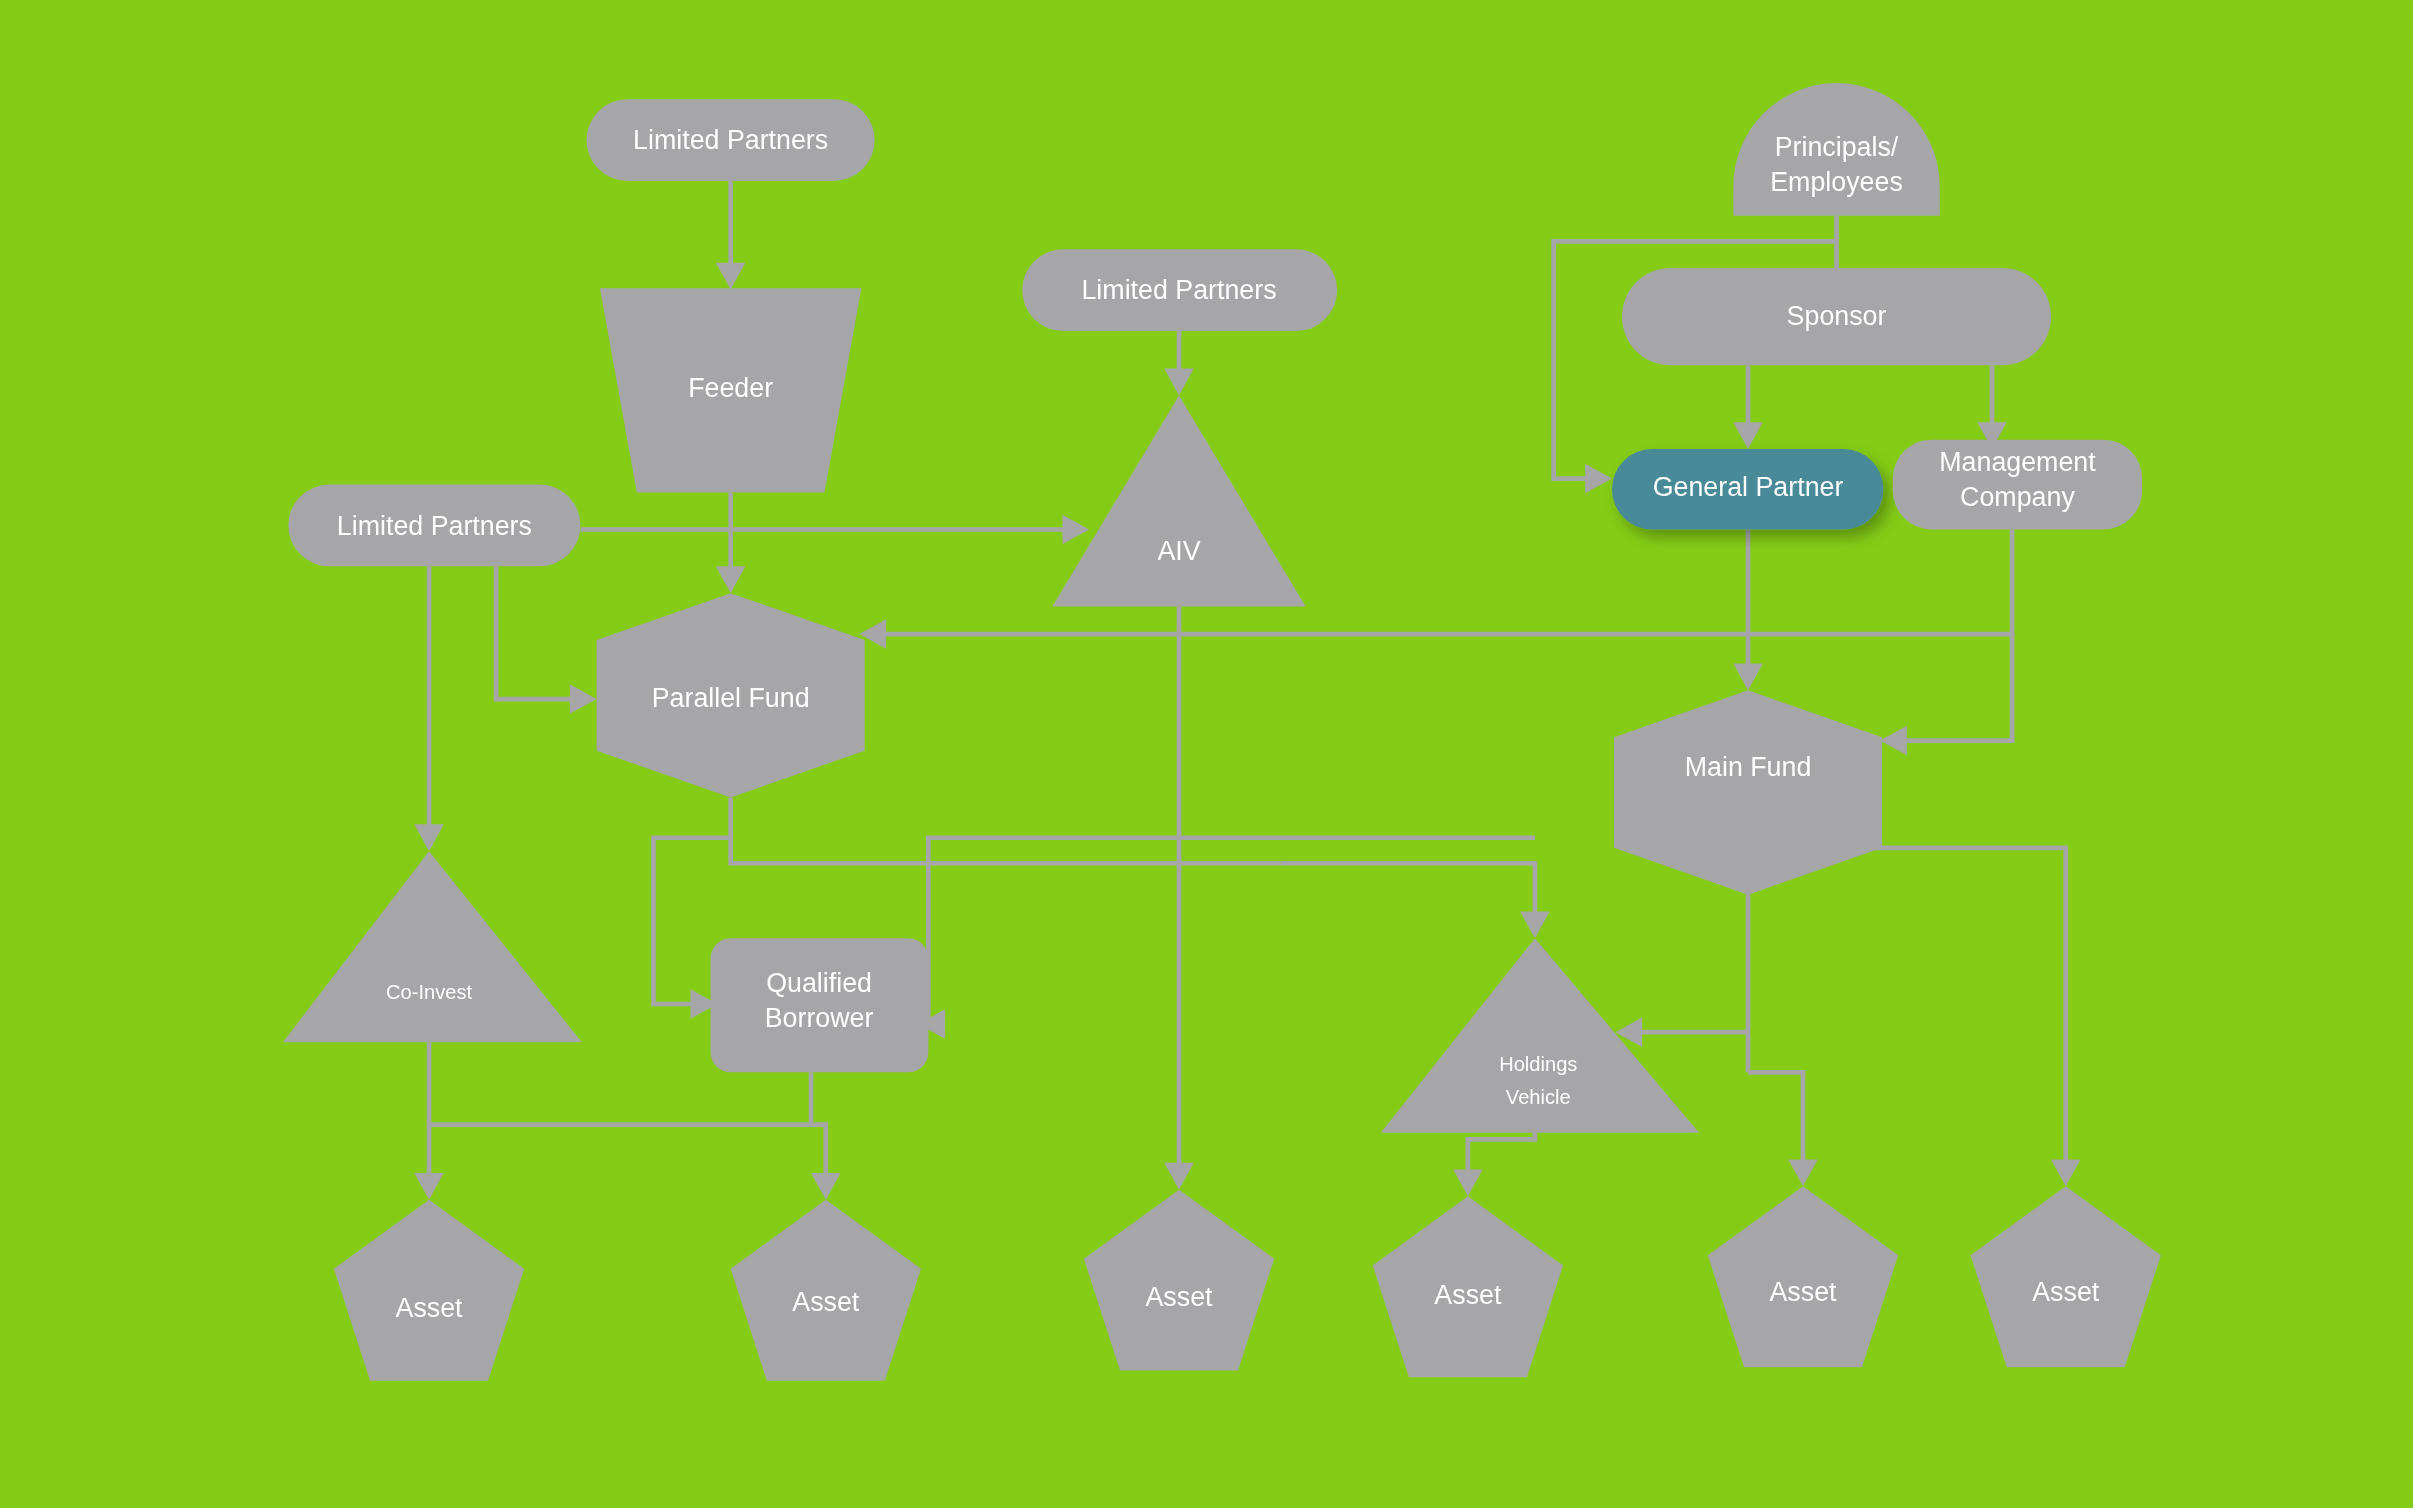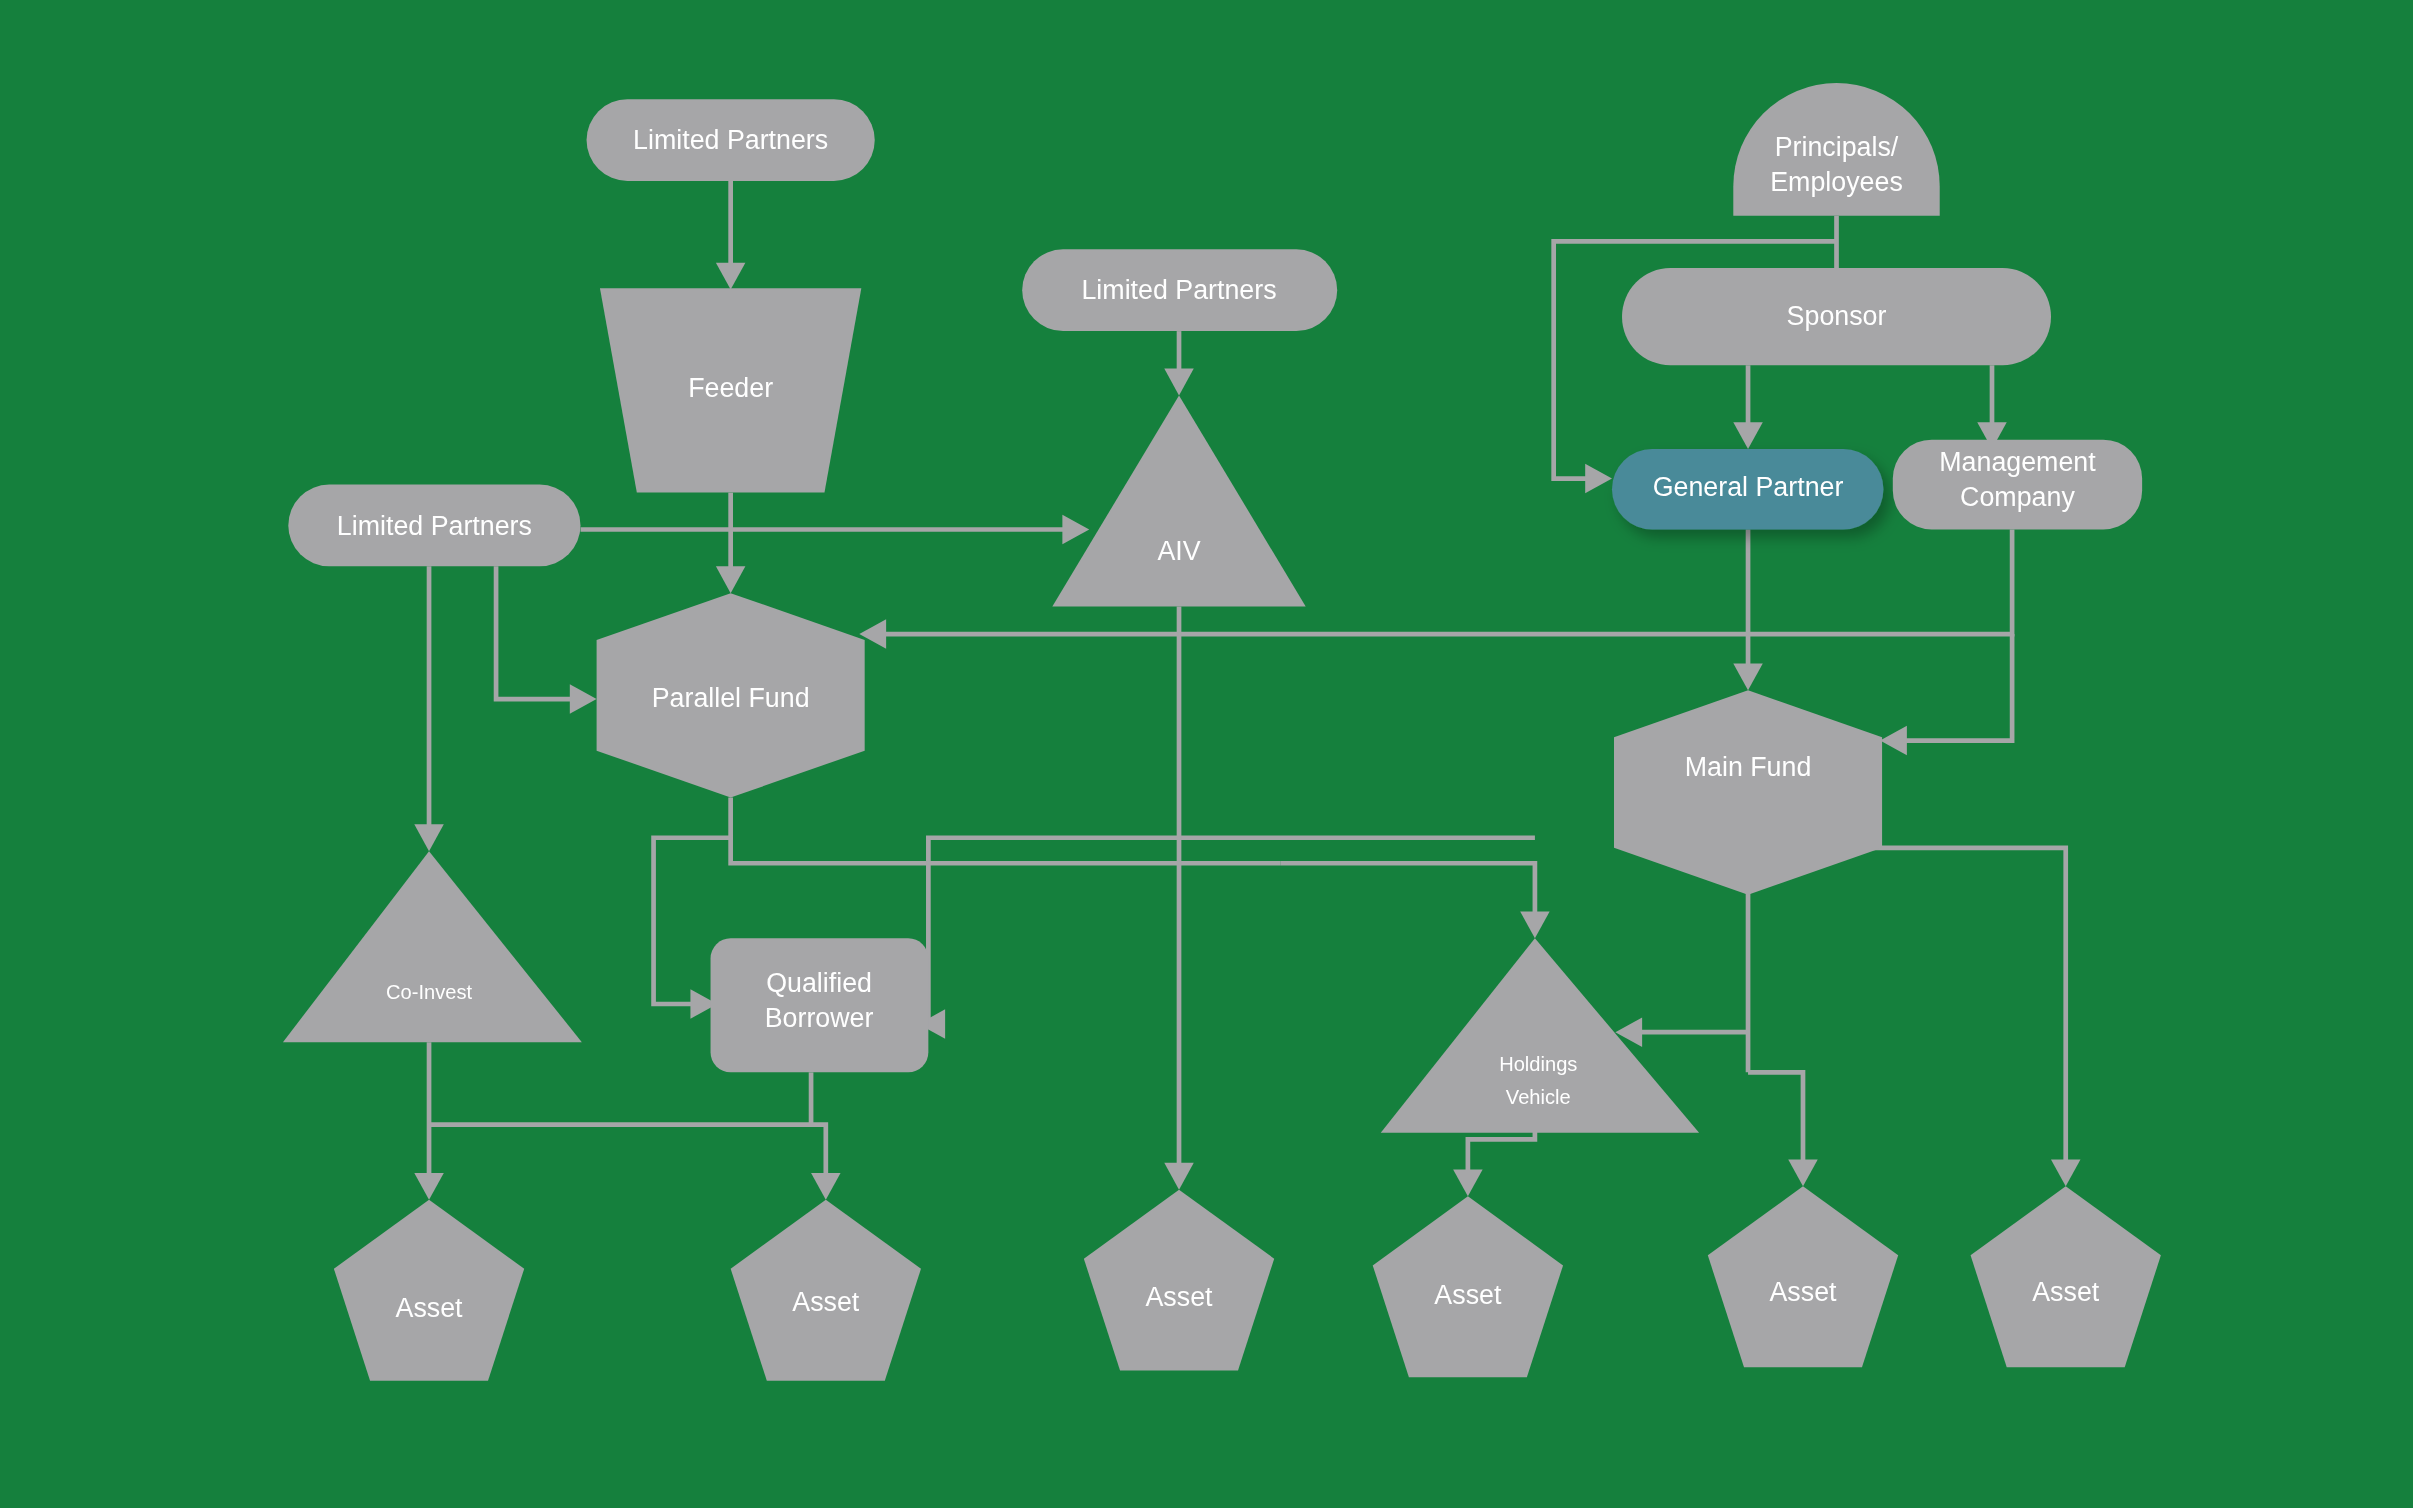--- a/index.html
+++ b/index.html
@@ -10,21 +10,21 @@
   body {
     width: 2413px;
     height: 1508px;
     font-family: "Liberation Sans", sans-serif;
     overflow: hidden;
   }
   #diagram-root {
     position: relative;
     width: 2413px;
     height: 1508px;
-    background: #15803d;
+    background: #84cc16;
   }
   svg#fund-structure-diagram {
     display: block;
     width: 2413px;
     height: 1508px;
   }
   .node-shape {
     fill: #a6a6a8;
   }
   .node-shape.accent {

